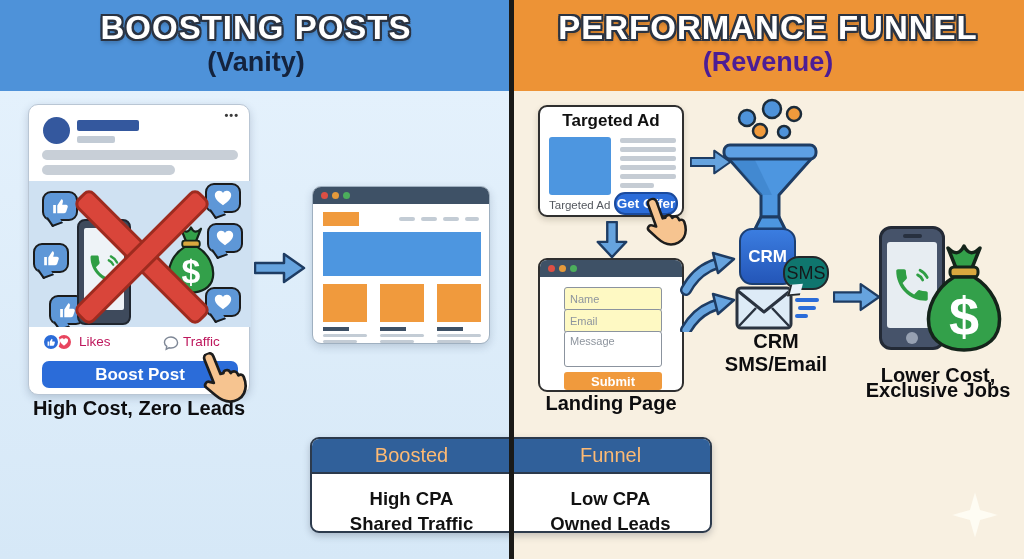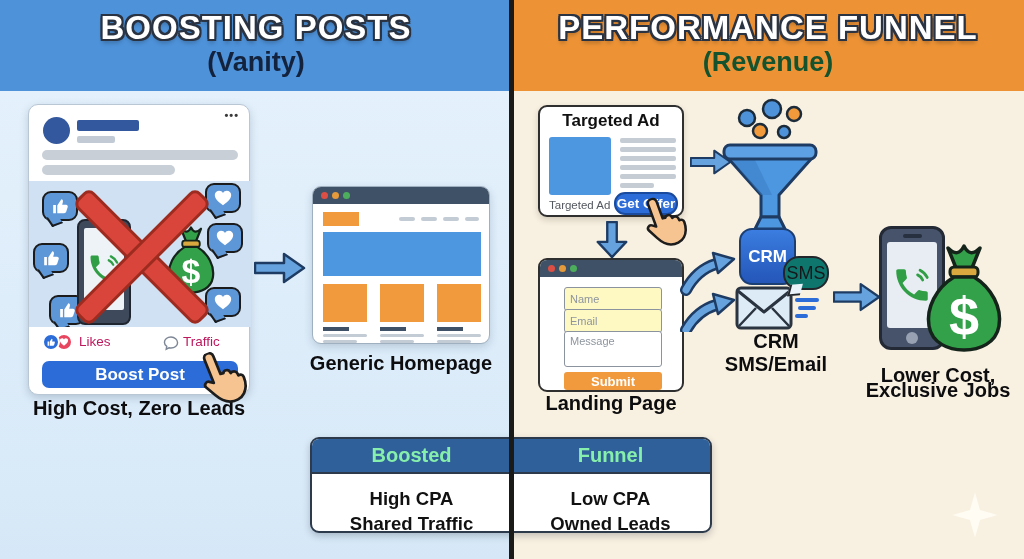--- a/index.html
+++ b/index.html
@@ -9,21 +9,21 @@
 
   
   .hdr { position:absolute; top:0; width:512px; height:91px; text-align:center; }
   .hdr-left  { left:0;  background:#4e92d9; }
   .hdr-right { left:512px; background:#ed9336; }
   .hdr-title { margin-top:9px; font-size:33px; font-weight:800; letter-spacing:1px; color:#ffffff;
     text-shadow:-2px -2px 0 #2a3342, 2px -2px 0 #2a3342, -2px 2px 0 #2a3342, 2px 2px 0 #2a3342,
                  0 -2px 0 #2a3342, 0 2px 0 #2a3342, -2px 0 0 #2a3342, 2px 0 0 #2a3342, 0 4px 4px rgba(0,0,0,.25); }
   .hdr-sub { font-size:27px; font-weight:800; }
   .hdr-left  .hdr-sub { color:#14233d; }
-  .hdr-right .hdr-sub { color:#14532d; }
+  .hdr-right .hdr-sub { color:#4c1d95; }
 
   .panel-left  { position:absolute; left:0; top:91px; width:512px; height:468px; background:linear-gradient(#e4f1fc,#d6e8f7); }
   .panel-right { position:absolute; left:512px; top:91px; width:512px; height:468px; background:#f8f0e1; }
   .divider { position:absolute; left:509px; top:0; width:5px; height:559px; background:#1a1a18; z-index:40; }
 
   .caption { position:absolute; text-align:center; font-size:20px; font-weight:800; color:#0d0d0f; }
 
   
   .fb-card { position:absolute; left:28px; top:104px; width:222px; height:291px; background:#fff;
     border:1px solid #b9c6d4; border-radius:10px; box-shadow:0 3px 8px rgba(40,60,90,.22); }
@@ -103,21 +103,21 @@
     display:flex; align-items:center; justify-content:center; }
   .phone-home { position:absolute; left:50%; bottom:3px; width:12px; height:12px; margin-left:-6px; border-radius:50%; background:#97a1b2; }
 
   .sparkle { position:absolute; left:952px; top:492px; width:46px; height:46px; background:#fffef6; opacity:.85;
     clip-path:polygon(50% 0,61% 39%,100% 50%,61% 61%,50% 100%,39% 61%,0 50%,39% 39%); filter:blur(3px); z-index:5; }
 
   
   .cmp-table { position:absolute; left:310px; top:437px; width:402px; height:96px; background:#fff;
     border:2px solid #2c3a4c; border-radius:9px; overflow:hidden; z-index:10; box-shadow:0 3px 7px rgba(30,40,60,.25); }
   .cmp-head { display:flex; height:35px; background:#30609a; border-bottom:2px solid #2c3a4c; }
-  .cmp-head div { flex:1; display:flex; align-items:center; justify-content:center; color:#86efac; font-size:20px; font-weight:700; }
+  .cmp-head div { flex:1; display:flex; align-items:center; justify-content:center; color:#fdba74; font-size:20px; font-weight:400; }
   .cmp-body { display:flex; height:59px;margin-top:8px; }
   .cmp-body .cmp-col { flex:1; display:flex; flex-direction:column; align-items:center; justify-content:center;
     font-size:18.5px; font-weight:700; color:#111; line-height:1.35; }
 
   .hand { position:absolute; z-index:30; }
 </style>
 </head>
 <body>
 
 <div id="root">
@@ -245,21 +245,20 @@
     <div class="blk" style="left:10px;  top:140px; width:26px; height:4px; background:#3e5166;"></div>
     <div class="blk" style="left:67px;  top:140px; width:26px; height:4px; background:#3e5166;"></div>
     <div class="blk" style="left:124px; top:140px; width:26px; height:4px; background:#3e5166;"></div>
     <div class="gline" style="left:10px;  top:147px; width:44px;"></div>
       <div class="gline" style="left:10px;  top:153px; width:34px;"></div>
     <div class="gline" style="left:67px;  top:147px; width:44px;"></div>
       <div class="gline" style="left:67px;  top:153px; width:34px;"></div>
     <div class="gline" style="left:124px; top:147px; width:44px;"></div>
       <div class="gline" style="left:124px; top:153px; width:34px;"></div>
   </div>
-  <div class="caption" style="left:307px; top:352px; width:188px;">Generic Homepage</div>
 
   <div class="ad-card">
     <div class="ad-title">Targeted Ad</div>
     <div class="ad-img"></div>
     <div class="ad-line" style="top:31px; width:56px;"></div>
     <div class="ad-line" style="top:40px; width:56px;"></div>
     <div class="ad-line" style="top:49px; width:56px;"></div>
     <div class="ad-line" style="top:58px; width:56px;"></div>
     <div class="ad-line" style="top:67px; width:56px;"></div>
     <div class="ad-line" style="top:76px; width:34px;"></div>

